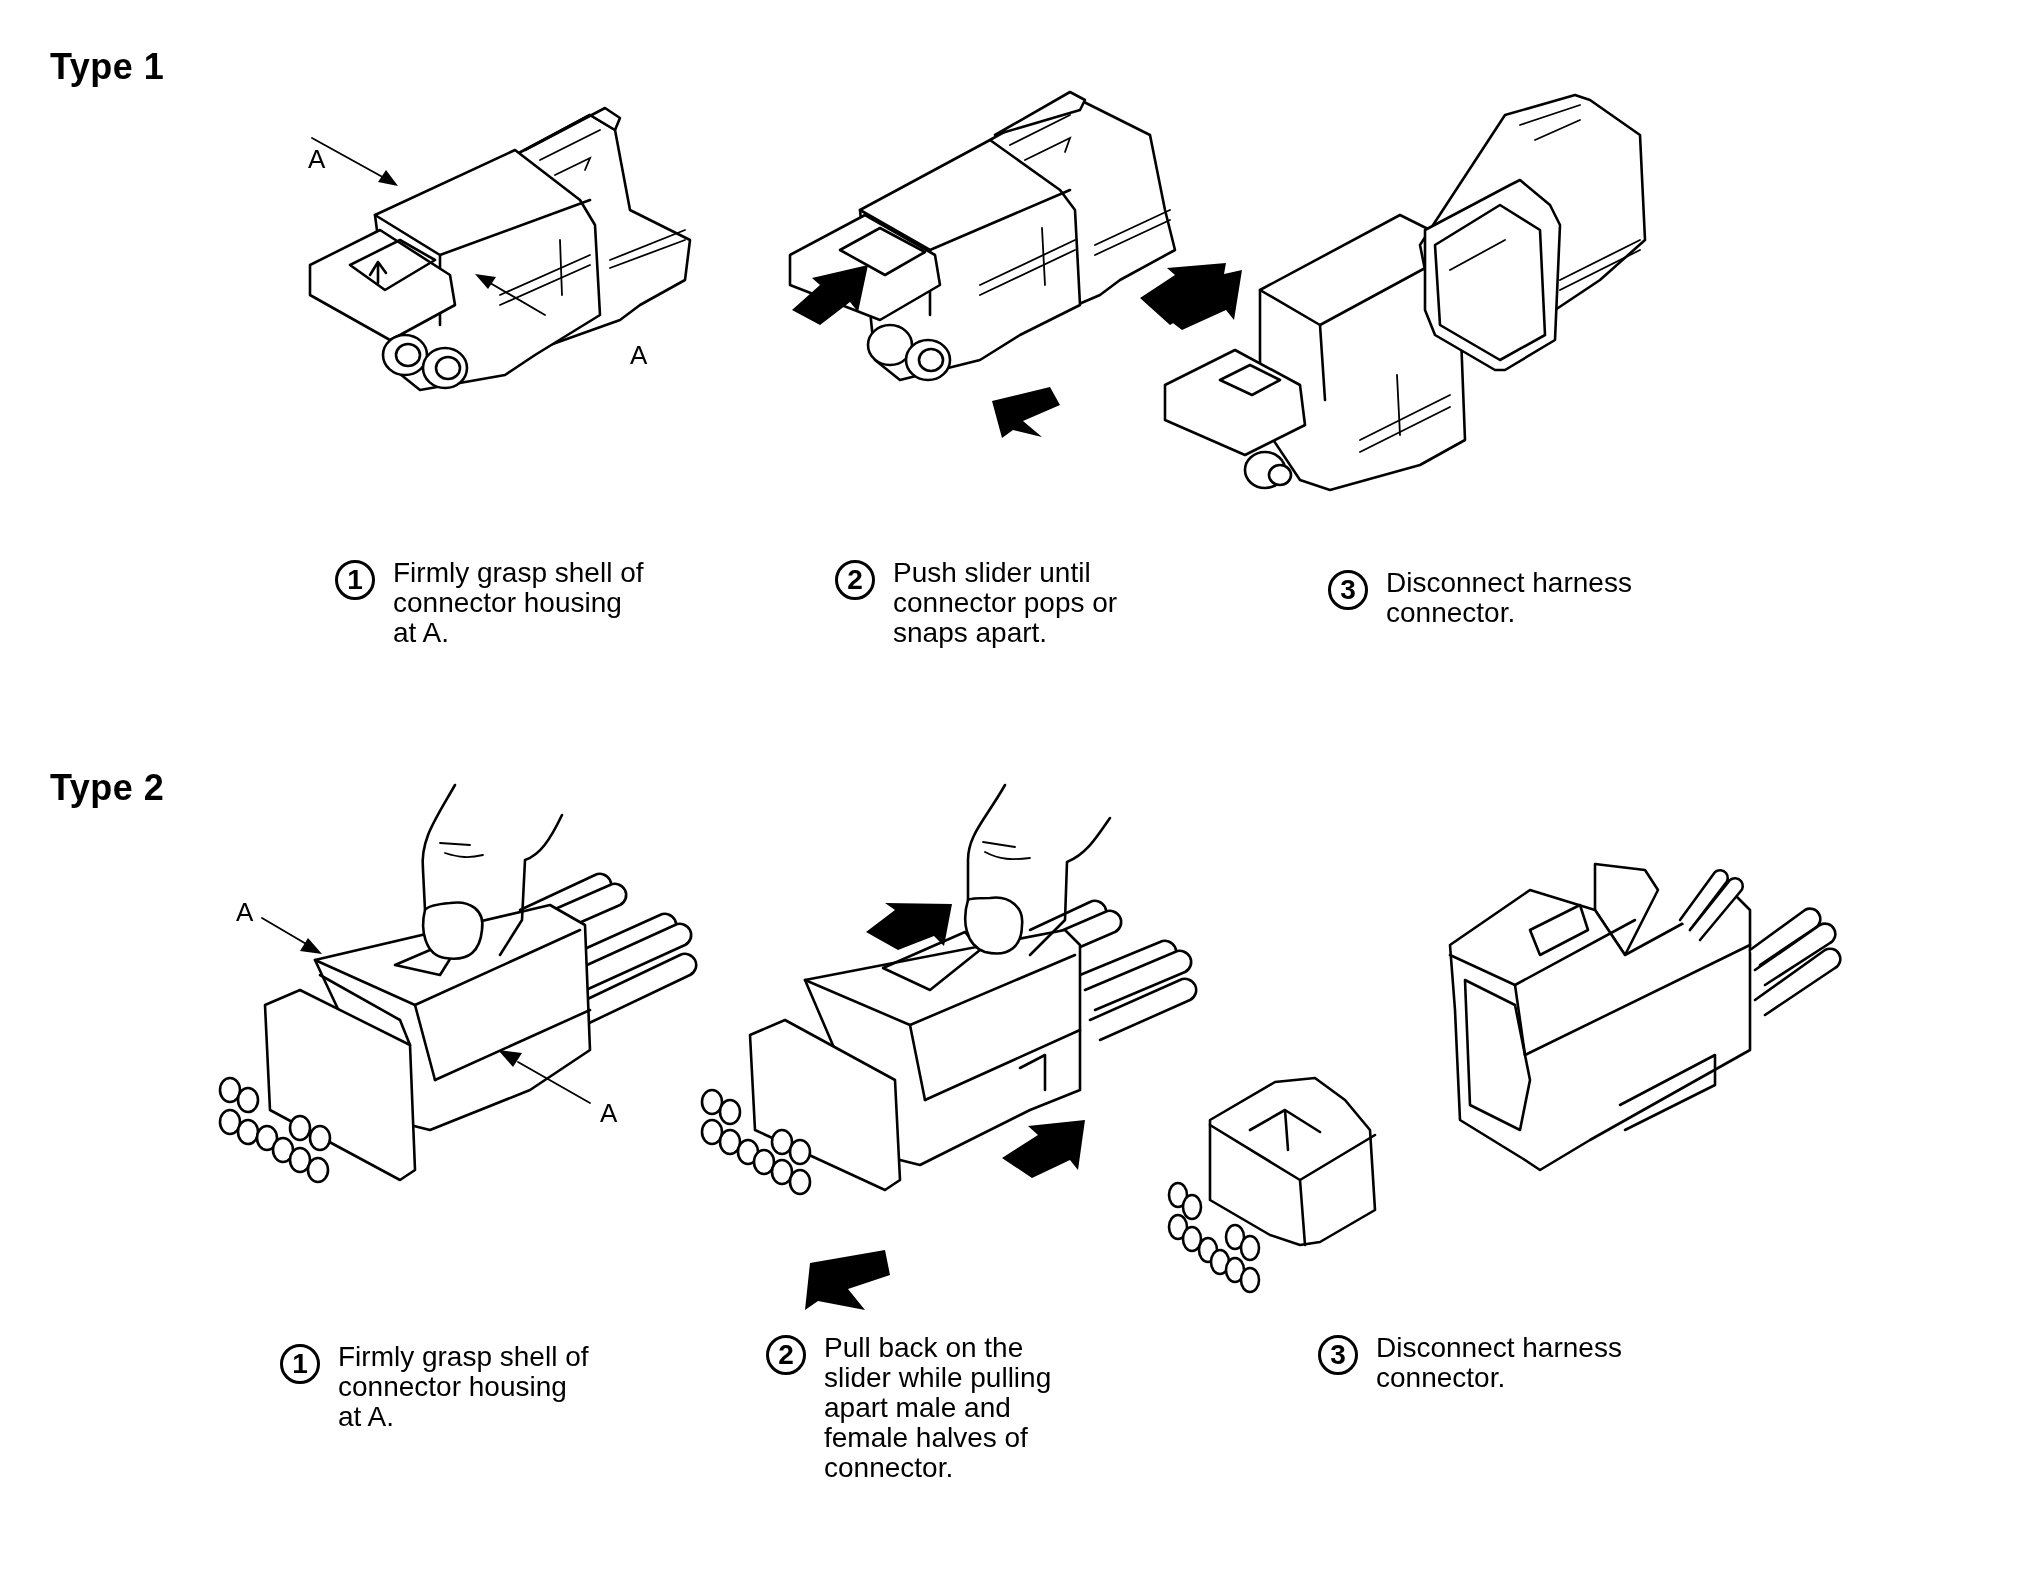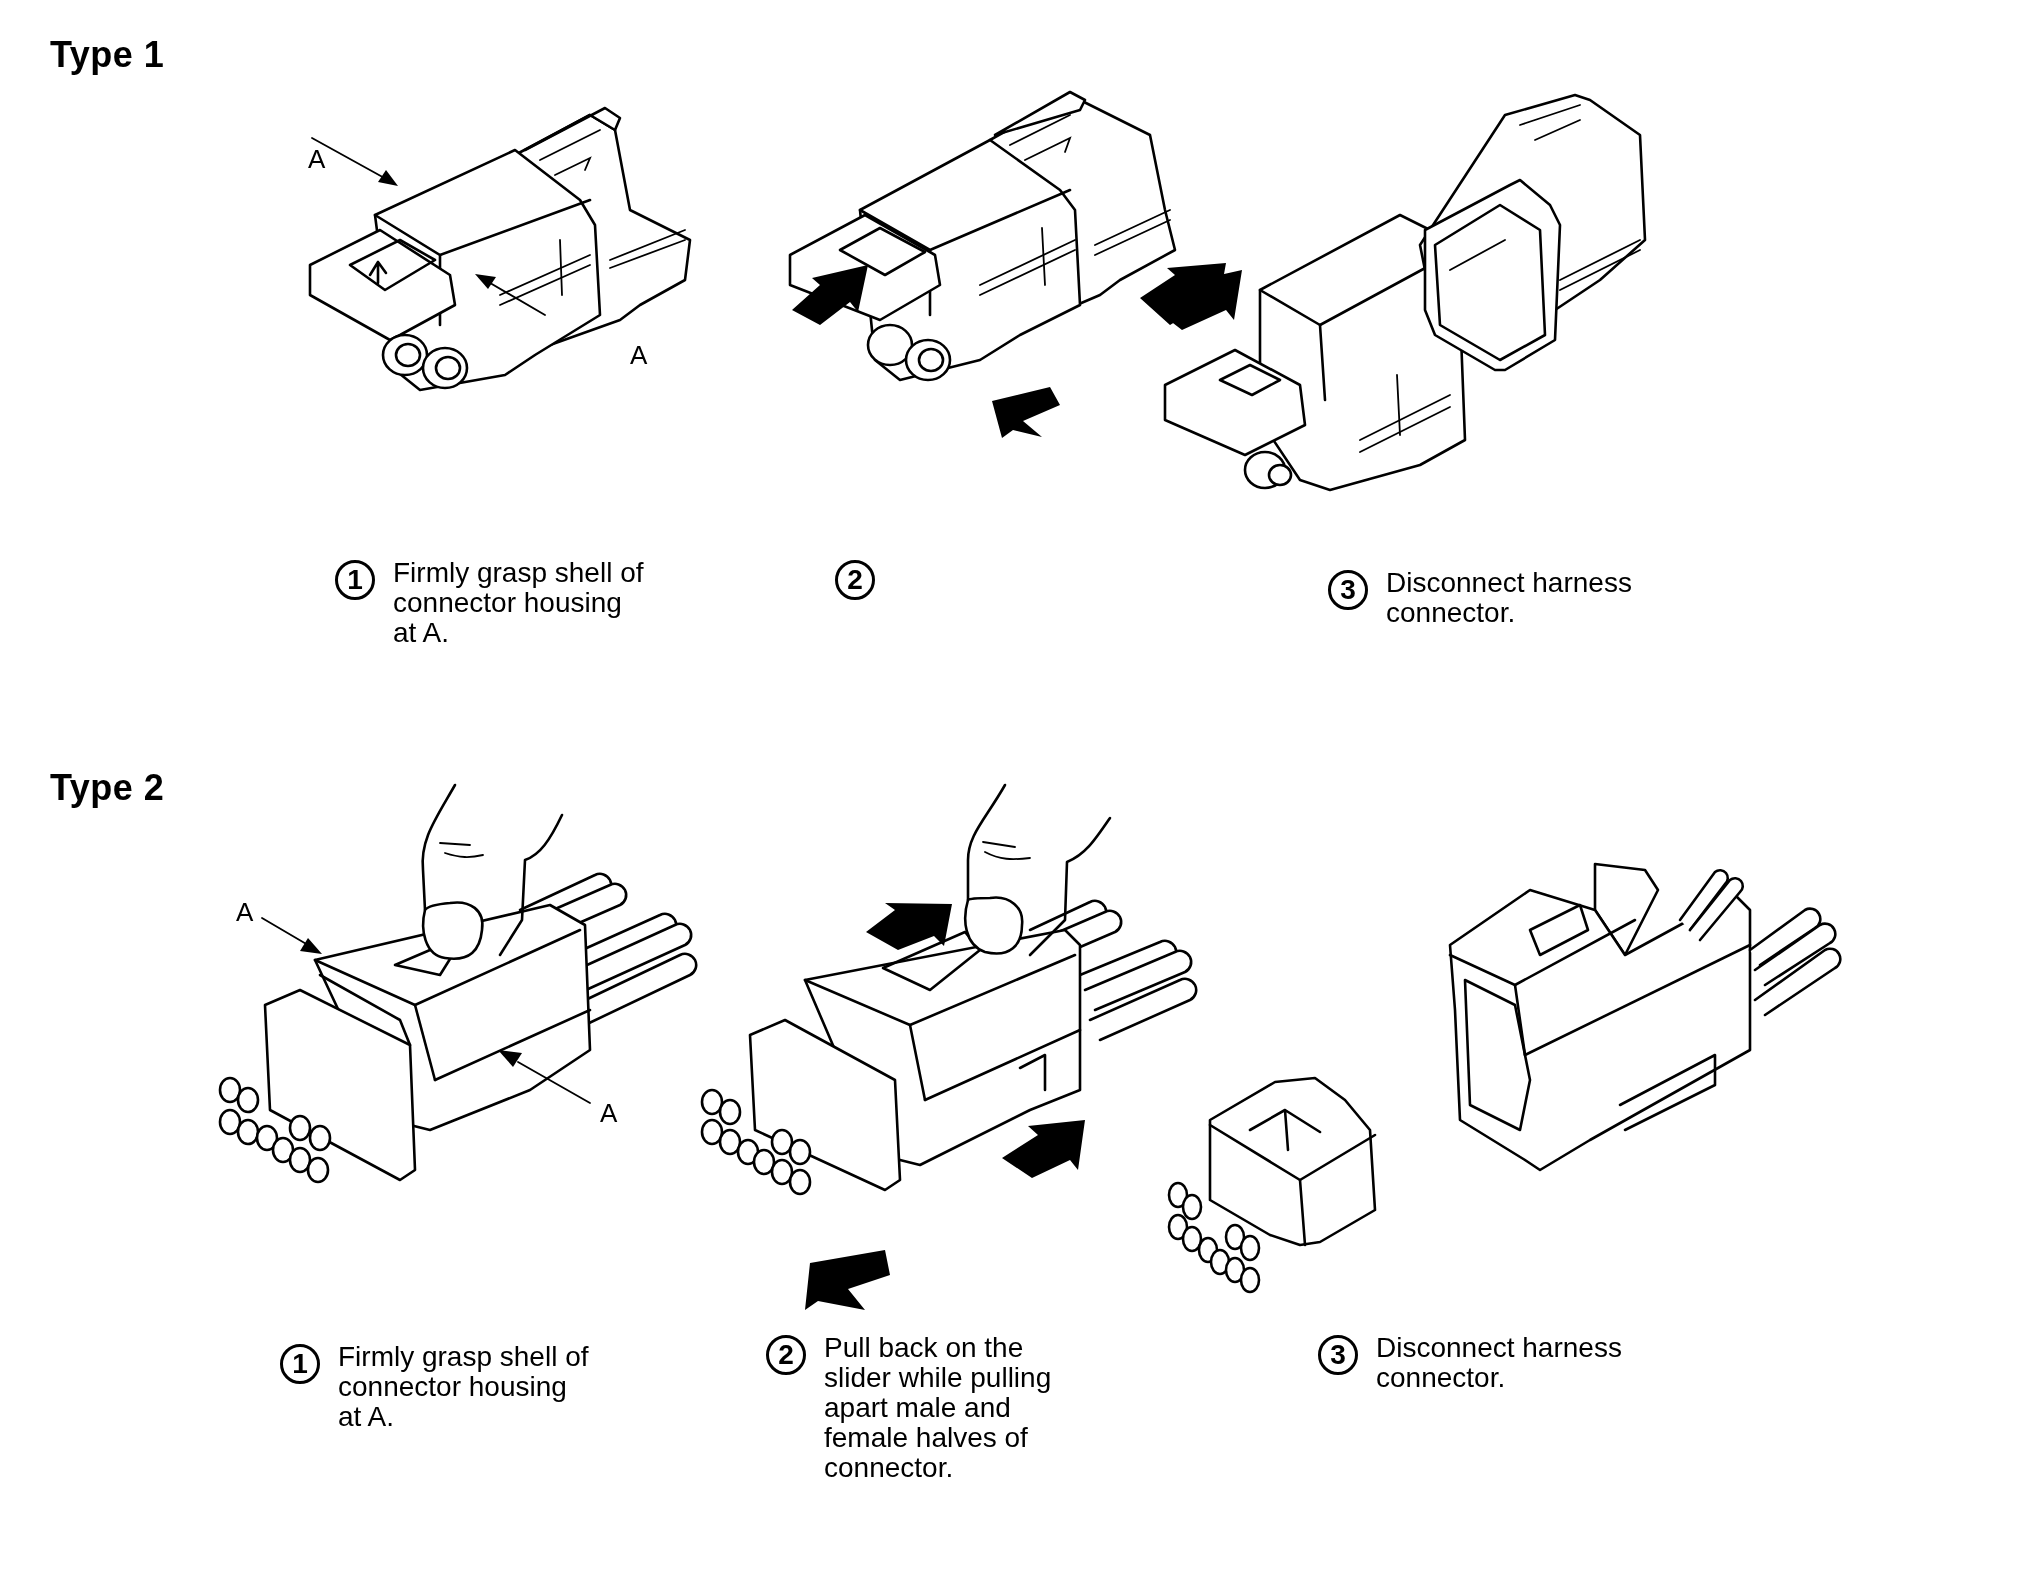--- a/index.html
+++ b/index.html
@@ -14,21 +14,21 @@
   svg.fig { position: absolute; overflow: visible; }
   svg.fig .ln { fill: #fff; stroke: #000; stroke-width: 2.6; stroke-linejoin: round; stroke-linecap: round; }
   svg.fig .ln-open { fill: none; stroke: #000; stroke-width: 2.6; stroke-linejoin: round; stroke-linecap: round; }
   svg.fig .thin { fill: none; stroke: #000; stroke-width: 1.8; stroke-linecap: round; }
   svg.fig .solid { fill: #000; stroke: none; }
   .callout { position: absolute; font-size: 26px; }
 </style>
 </head>
 <body>
 
-<div class="section-title" style="left:50px; top:34px;">Type 1</div>
+<div class="section-title" style="left:50px; top:46px;">Type 1</div>
 
 <svg class="fig" style="left:290px; top:90px;" width="430" height="340" viewBox="0 0 430 340">
   <g>
 
     <path class="ln" d="M225 65 L300 25 L325 40 L340 120 L400 150 L395 190 L350 215 L330 230 L260 255 Z"></path>
     <path class="ln" d="M235 60 L315 18 L330 28 L325 40 L300 25 Z"></path>
     <path class="thin" d="M250 70 L310 40 M265 85 L300 68 L295 80"></path>
     <path class="thin" d="M320 170 L395 140 M320 178 L395 150"></path>
 
     <path class="ln" d="M85 125 L225 60 L290 110 L305 135 L310 225 L245 265 L215 285 L130 300 L105 280 Z"></path>
@@ -113,20 +113,23 @@
 </svg>
 
 <div class="step" style="left:335px; top:558px;">
   <div class="step-num">1</div>
   <div class="step-text">Firmly grasp shell of
 connector housing
 at  A.</div>
 </div>
 <div class="step" style="left:835px; top:558px;">
   <div class="step-num">2</div>
+  <div class="step-text">Push slider until
+connector pops or
+snaps apart.</div>
 </div>
 <div class="step" style="left:1328px; top:568px;">
   <div class="step-num">3</div>
   <div class="step-text">Disconnect harness
 connector.</div>
 </div>
 
 <div class="section-title" style="left:50px; top:727px;margin-top:40px;">Type 2</div>
 
 <svg class="fig" style="left:200px; top:780px;" width="520" height="420" viewBox="0 0 520 420">

